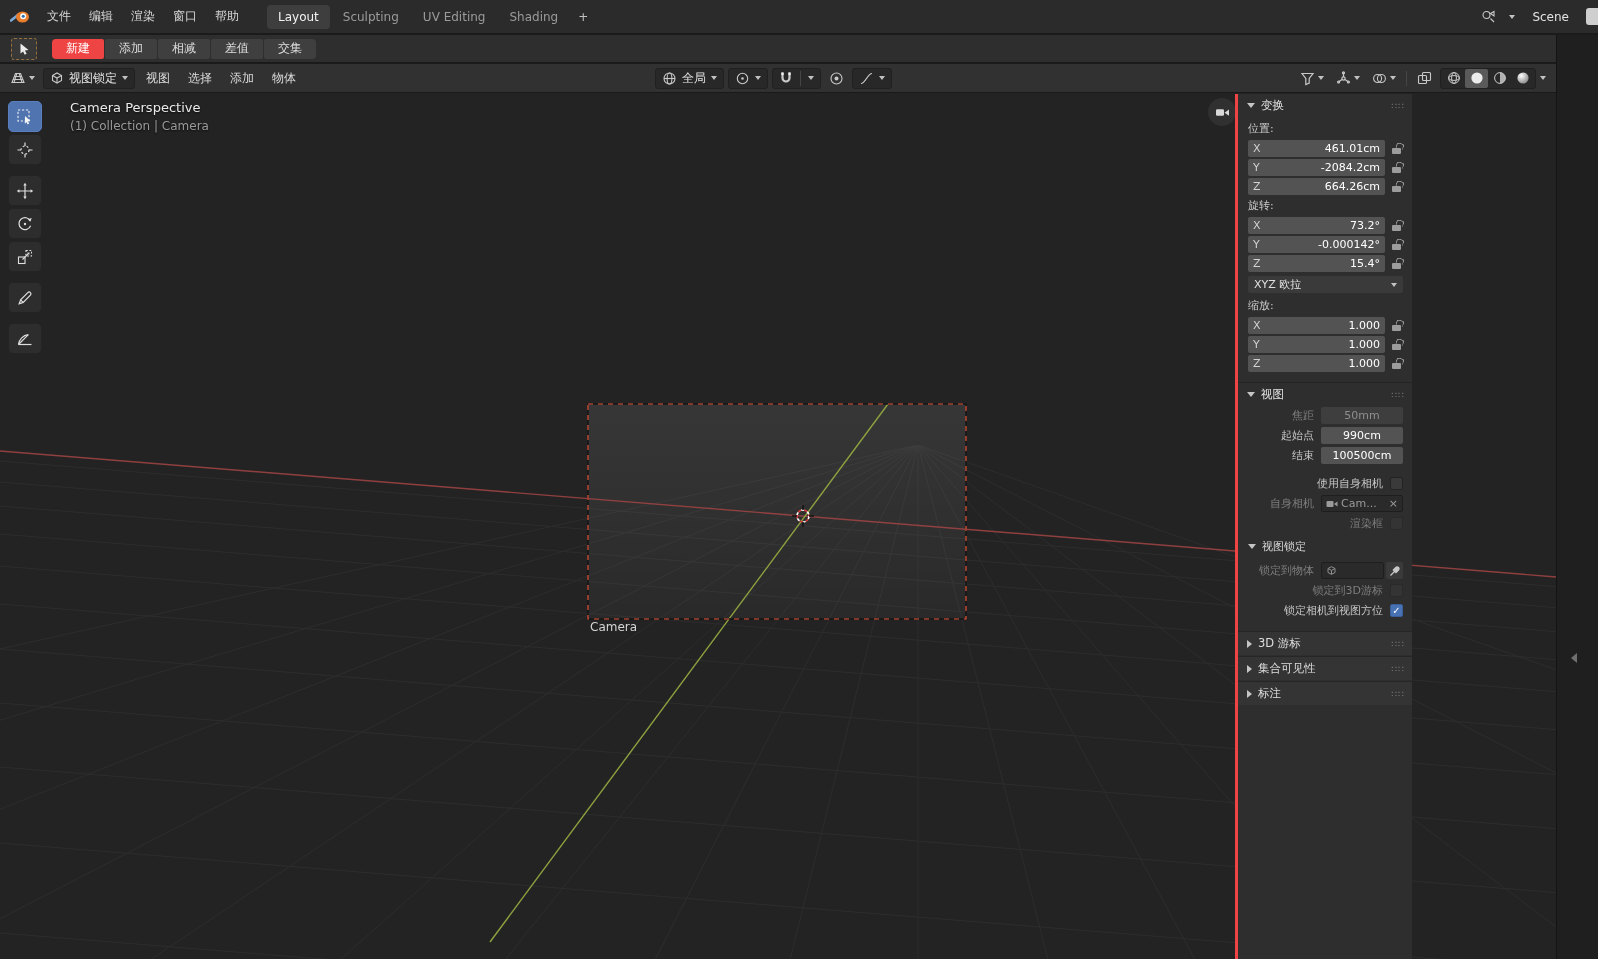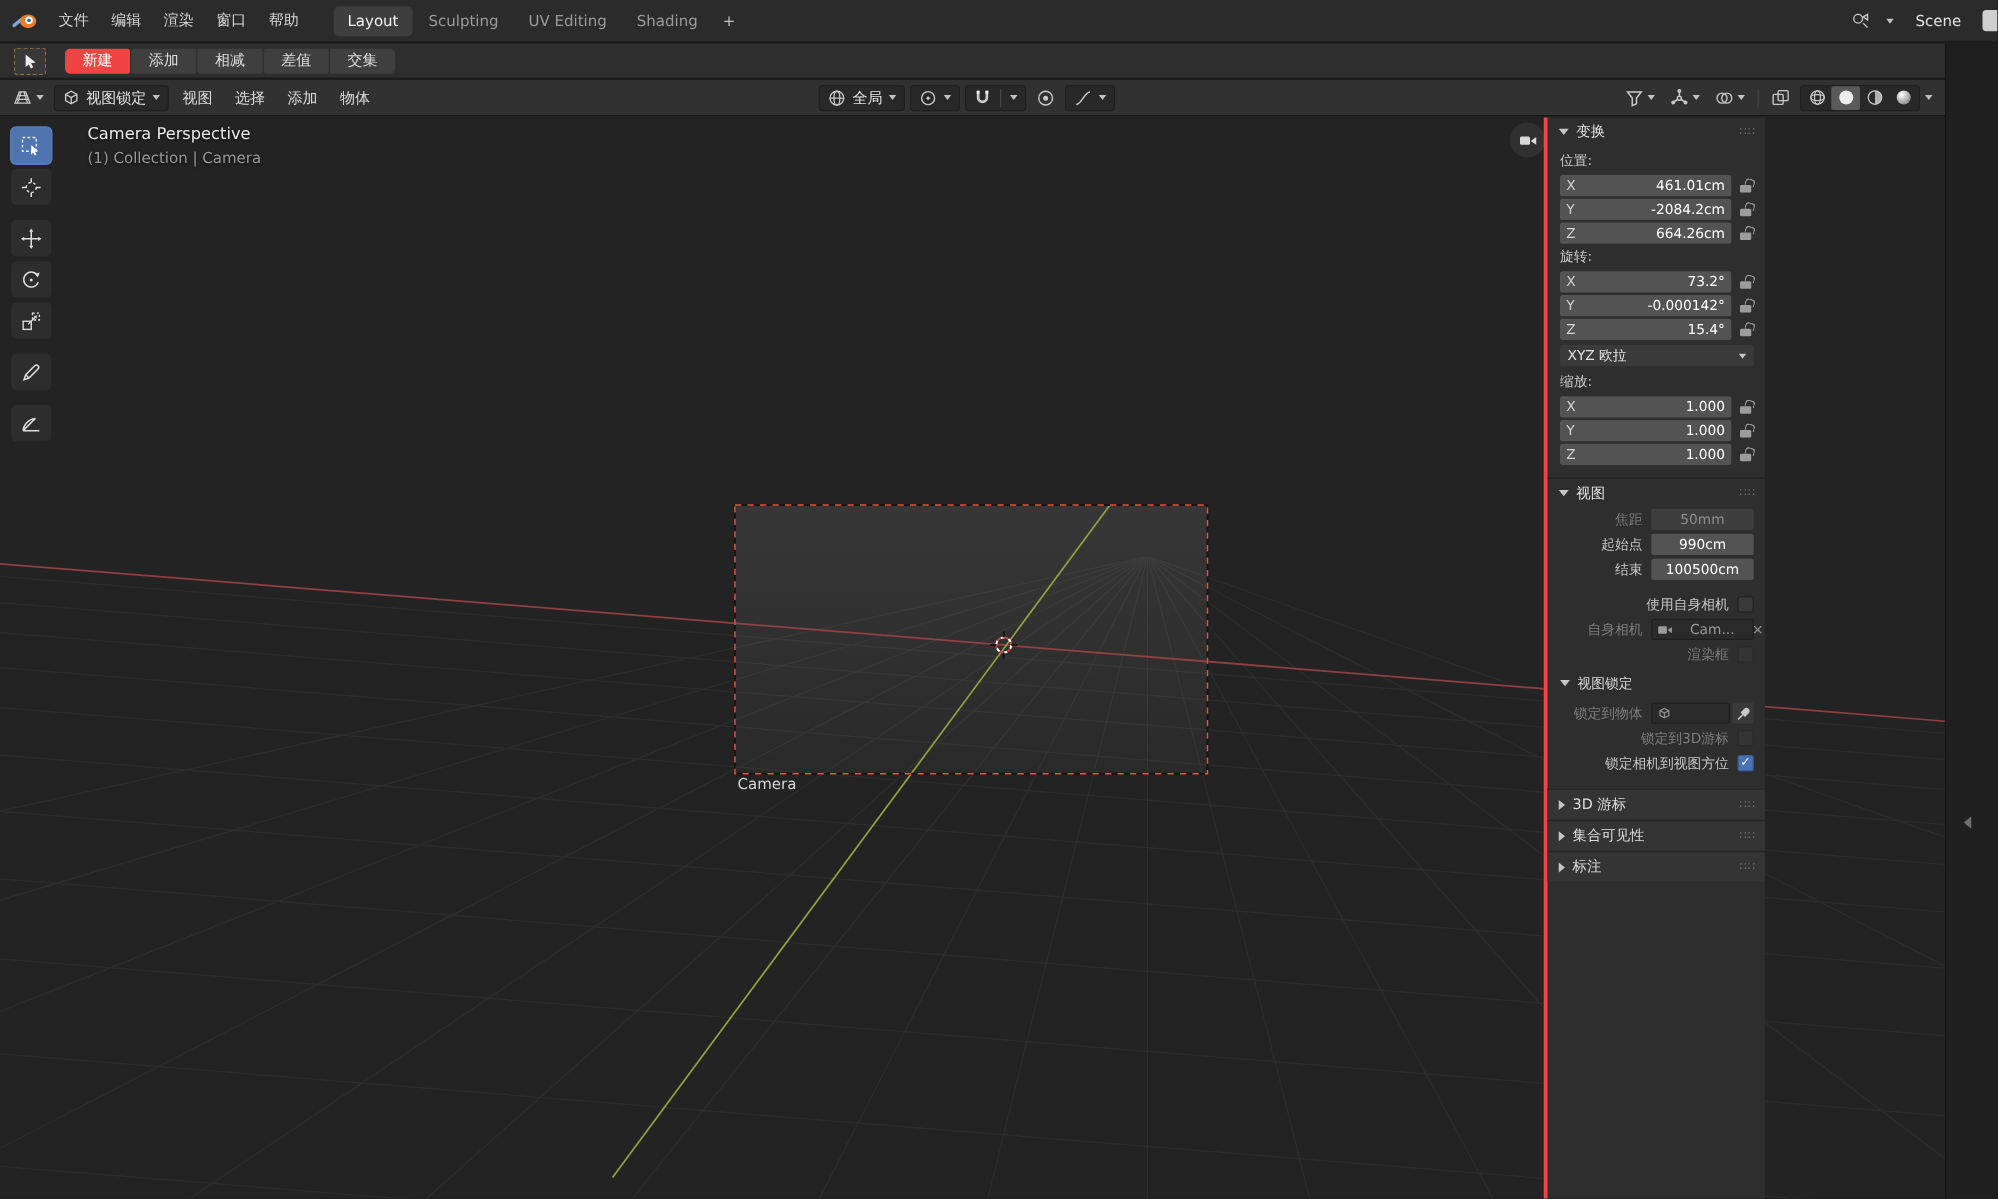--- a/index.html
+++ b/index.html
@@ -71,21 +71,21 @@
 .rotdd{height:17px;background:#3a3a3a;border-radius:2px;display:flex;align-items:center;padding:0 6px;margin:4px 0 5px;color:#e0e0e0}
 .psep{height:1px;background:#242424}
 .prow{display:flex;align-items:center;height:17px;margin-bottom:3px}
 .plab{flex:1;text-align:right;padding-right:7px;color:#c7c7c7;white-space:nowrap}
 .plab.dim{color:#7e7e7e}
 .pfield{width:82px;height:17px;background:#535353;border-radius:2px;display:flex;align-items:center;justify-content:center;color:#fff}
 .pfield.dis{background:#3e3e3e;color:#8e8e8e}
 .cb{width:13px;height:13px;background:#3a3a3a;border:1px solid #232323;border-radius:2px;display:flex;align-items:center;justify-content:center;font-size:10px;line-height:1;color:#fff}
 .cb.dim{background:#343434;border-color:#2a2a2a}
 .cb.checked{background:#4772b3;border-color:#3a5f99}
-.idfield{width:82px;height:17px;background:#2a2a2a;border:1px solid #1e1e1e;border-radius:2px;display:flex;align-items:center;gap:14px;padding:2px 4px;color:#9a9a9a}
+.idfield{width:82px;height:17px;background:#2a2a2a;border:1px solid #1e1e1e;border-radius:2px;display:flex;align-items:center;gap:3px;padding:2px 4px;color:#9a9a9a}
 .idfield .xbtn{margin-left:auto;color:#9a9a9a;font-size:11px}
 .objfield{width:63px;height:17px;background:#2a2a2a;border:1px solid #1e1e1e;border-radius:2px;display:flex;align-items:center;padding:0 4px}
 .dropper{width:17px;height:17px;background:#3a3a3a;border-radius:2px;display:flex;align-items:center;justify-content:center;margin-left:2px}
 .subhead{display:flex;align-items:center;gap:6px;margin:7px 0 8px;color:#dadada}
 .gap8{height:8px}
 .cpanel{height:24px;display:flex;align-items:center;gap:6px;padding:0 7px 0 9px;background:#343434;border-top:1px solid #262626;margin-top:1px}
 .cpanel .ptitle{color:#dedede}
 
 .gutter{position:absolute;right:0;top:35px;width:42px;height:924px;background:#1f1f1f;border-left:1px solid #141414;z-index:6}
 .gutter .collapse{position:absolute;left:14px;top:618px;width:0;height:0;border-top:5px solid transparent;border-bottom:5px solid transparent;border-right:6px solid #6f6f6f}

